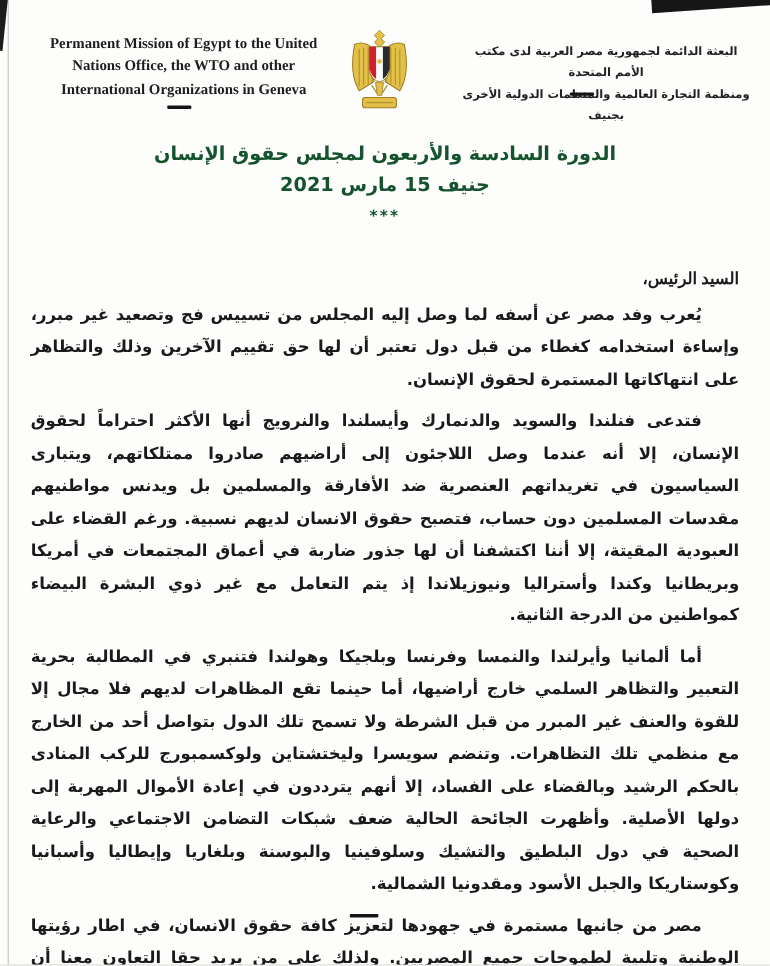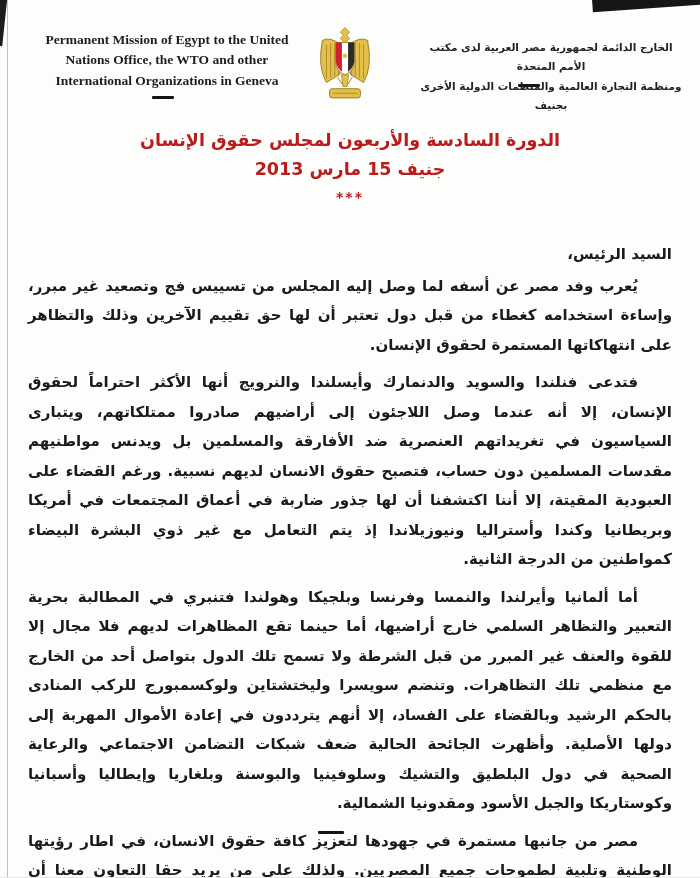--- a/index.html
+++ b/index.html
@@ -43,34 +43,34 @@
   .emblem{position:absolute;left:317px;top:26px;width:56px;height:74px;}
   .mission-ar{
     position:absolute;right:16px;top:38px;width:266px;
     direction:rtl;font-weight:700;font-size:10.5px;line-height:1.85;
     text-align:center;color:#222;
   }
   .dash-ar{position:absolute;right:160px;top:84px;}
   
   .title-block{
     position:absolute;left:0;top:126px;width:100%;
-    direction:rtl;text-align:center;color:#b91c1c;
+    direction:rtl;text-align:center;color:#14532d;
   }
   .title-line{font-weight:700;font-size:17.5px;line-height:29px;}
   .title-stars{
     font-weight:700;font-size:14px;letter-spacing:2px;line-height:22px;margin-top:2px;
     direction:ltr;
   }
   
   .body-block{
     position:absolute;right:28px;top:240px;width:644px;
     direction:rtl;text-align:justify;color:#1a1a1a;
     font-weight:700;font-size:15px;line-height:29.5px;
   }
-  .salutation{margin:0 0 2px 0;}
+  .salutation{margin:0 0 2px 0;font-family:Liberation Serif, serif;}
   .para{margin:0 0 8px 0;text-indent:34px;}
   .dash-bottom{position:absolute;left:318px;top:831px;width:26px;}
 </style>
 </head>
 <body>
 
 <div class="page">
 
   <div class="scan-edge-left"></div>
   <div class="scan-corner-tl"></div>
@@ -98,29 +98,29 @@
 
         <path d="M23.5 47.5 L30.5 47.5 L29 59 L25 59 Z" fill="#e2c04a" stroke="#9c7a1e" stroke-width="0.7"></path>
         <path d="M20 50 L24.5 57 M34 50 L29.5 57" stroke="#9c7a1e" stroke-width="0.9" fill="none"></path>
 
         <rect x="12" y="61" width="30" height="9" rx="2.5" fill="#e2c04a" stroke="#9c7a1e" stroke-width="0.9"></rect>
         <path d="M15 65.5 H39" stroke="#9c7a1e" stroke-width="0.7"></path>
       </svg>
     </div>
 
     <div class="mission-ar" dir="rtl" lang="ar">
-      <div>الخارج الدائمة لجمهورية مصر العربية لدى مكتب الأمم المتحدة</div>
+      <div>البعثة الدائمة لجمهورية مصر العربية لدى مكتب الأمم المتحدة</div>
       <div>ومنظمة التجارة العالمية والمنظمات الدولية الأخرى بجنيف</div>
     </div>
     <div class="dash dash-ar"></div>
   </div>
 
   <div class="title-block" lang="ar">
     <div class="title-line">الدورة السادسة والأربعون لمجلس حقوق الإنسان</div>
-    <div class="title-line">جنيف 15 مارس 2013</div>
+    <div class="title-line">جنيف 15 مارس 2021</div>
     <div class="title-stars">***</div>
   </div>
 
   <div class="body-block" lang="ar">
     <p class="salutation">السيد الرئيس،</p>
     <p class="para">يُعرب وفد مصر عن أسفه لما وصل إليه المجلس من تسييس فج وتصعيد غير مبرر، وإساءة استخدامه كغطاء من قبل دول تعتبر أن لها حق تقييم الآخرين وذلك والتظاهر على انتهاكاتها المستمرة لحقوق الإنسان.</p>
     <p class="para">فتدعى فنلندا والسويد والدنمارك وأيسلندا والنرويج أنها الأكثر احتراماً لحقوق الإنسان، إلا أنه عندما وصل اللاجئون إلى أراضيهم صادروا ممتلكاتهم، ويتبارى السياسيون في تغريداتهم العنصرية ضد الأفارقة والمسلمين بل ويدنس مواطنيهم مقدسات المسلمين دون حساب، فتصبح حقوق الانسان لديهم نسبية. ورغم القضاء على العبودية المقيتة، إلا أننا اكتشفنا أن لها جذور ضاربة في أعماق المجتمعات في أمريكا وبريطانيا وكندا وأستراليا ونيوزيلاندا إذ يتم التعامل مع غير ذوي البشرة البيضاء كمواطنين من الدرجة الثانية.</p>
     <p class="para">أما ألمانيا وأيرلندا والنمسا وفرنسا وبلجيكا وهولندا فتنبري في المطالبة بحرية التعبير والتظاهر السلمي خارج أراضيها، أما حينما تقع المظاهرات لديهم فلا مجال إلا للقوة والعنف غير المبرر من قبل الشرطة ولا تسمح تلك الدول بتواصل أحد من الخارج مع منظمي تلك التظاهرات. وتنضم سويسرا وليختشتاين ولوكسمبورج للركب المنادى بالحكم الرشيد وبالقضاء على الفساد، إلا أنهم يترددون في إعادة الأموال المهربة إلى دولها الأصلية. وأظهرت الجائحة الحالية ضعف شبكات التضامن الاجتماعي والرعاية الصحية في دول البلطيق والتشيك وسلوفينيا والبوسنة وبلغاريا وإيطاليا وأسبانيا وكوستاريكا والجبل الأسود ومقدونيا الشمالية.</p>
     <p class="para">مصر من جانبها مستمرة في جهودها لتعزيز كافة حقوق الانسان، في اطار رؤيتها الوطنية وتلبية لطموحات جميع المصريين. ولذلك على من يريد حقا التعاون معنا أن يتوقف عن اتباع هذا النهج الهدام.</p>
   </div>

